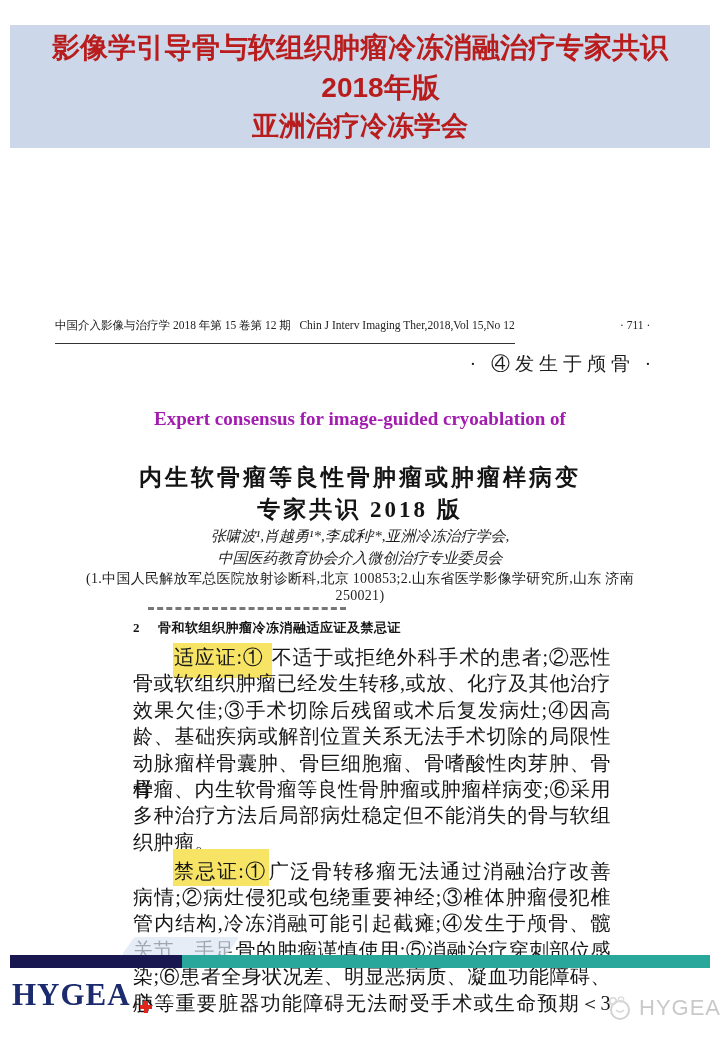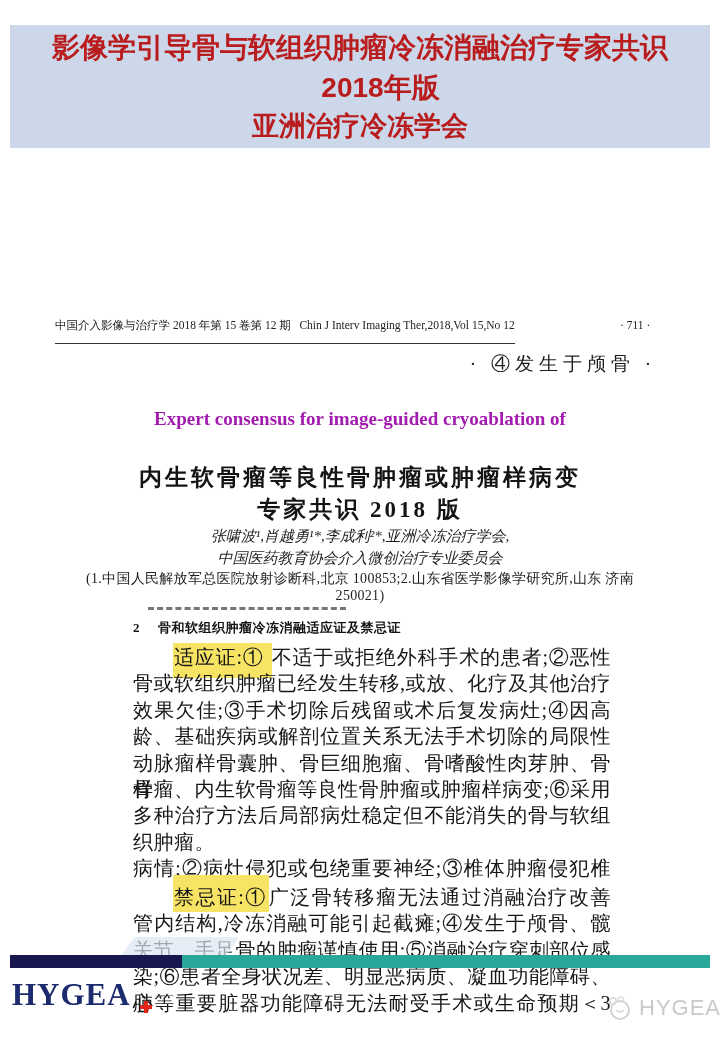--- a/index.html
+++ b/index.html
@@ -119,22 +119,22 @@
 
       <div class="bline just indent"><span class="hl-down">适应证:①</span><span>不适于或拒绝外科手术的患者;②恶性</span></div>
       <div class="bline just">骨或软组织肿瘤已经发生转移,或放、化疗及其他治疗</div>
       <div class="bline just">效果欠佳;③手术切除后残留或术后复发病灶;④因高</div>
       <div class="bline just">龄、基础疾病或解剖位置关系无法手术切除的局限性</div>
       <div class="bline just">动脉瘤样骨囊肿、骨巨细胞瘤、骨嗜酸性肉芽肿、骨样</div>
       <div class="bline just">骨瘤、内生软骨瘤等良性骨肿瘤或肿瘤样病变;⑥采用</div>
       <div class="bline just">多种治疗方法后局部病灶稳定但不能消失的骨与软组</div>
       <div class="bline">织肿瘤。</div>
 
+      <div class="bline just indent para2"><span class="hl-up">禁忌证:①</span><span>广泛骨转移瘤无法通过消融治疗改善</span></div>
       <div class="bline just">病情;②病灶侵犯或包绕重要神经;③椎体肿瘤侵犯椎</div>
-      <div class="bline just indent para2"><span class="hl-up">禁忌证:①</span><span>广泛骨转移瘤无法通过消融治疗改善</span></div>
       <div class="bline just">管内结构,冷冻消融可能引起截瘫;④发生于颅骨、髋</div>
       <div class="bline just">关节、手足骨的肿瘤谨慎使用;⑤消融治疗穿刺部位感</div>
       <div class="bline just">染;⑥患者全身状况差、明显恶病质、凝血功能障碍、心</div>
       <div class="bline just">肺等重要脏器功能障碍无法耐受手术或生命预期＜3</div>
 
     </div>
   </div>
 
   <div class="wisp"></div>
   <div class="bar-navy"></div>

